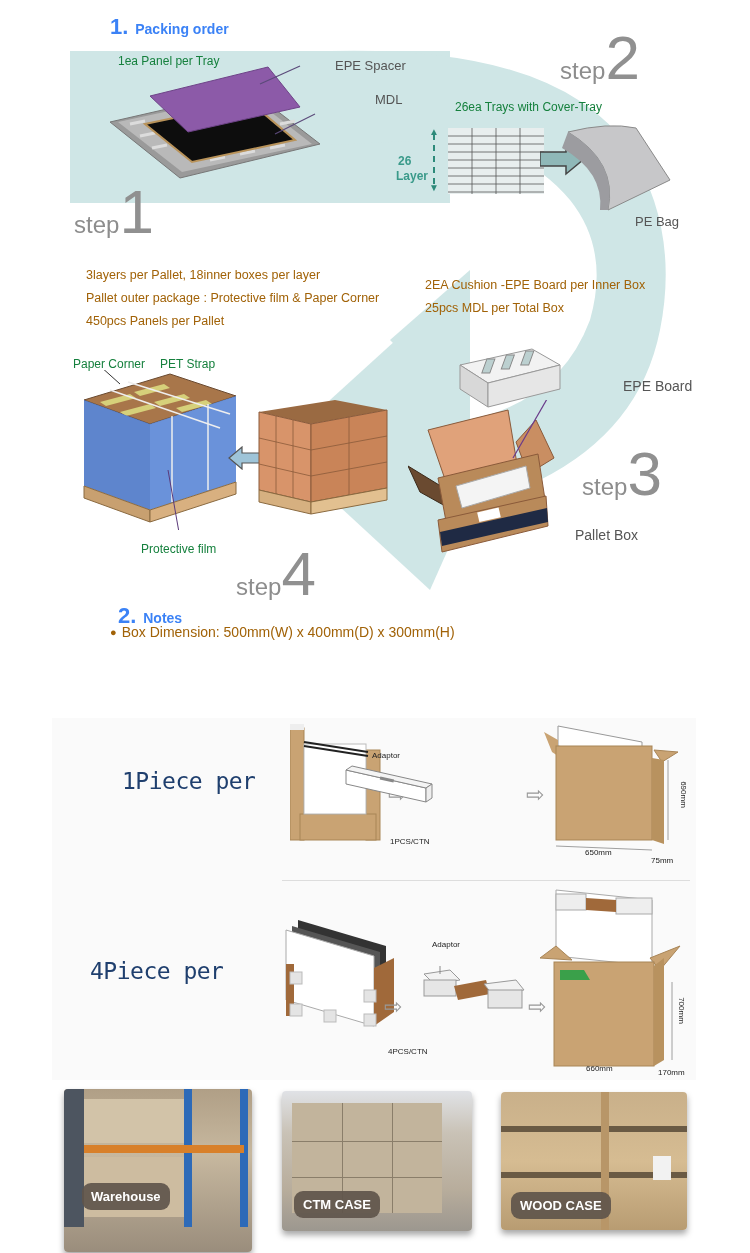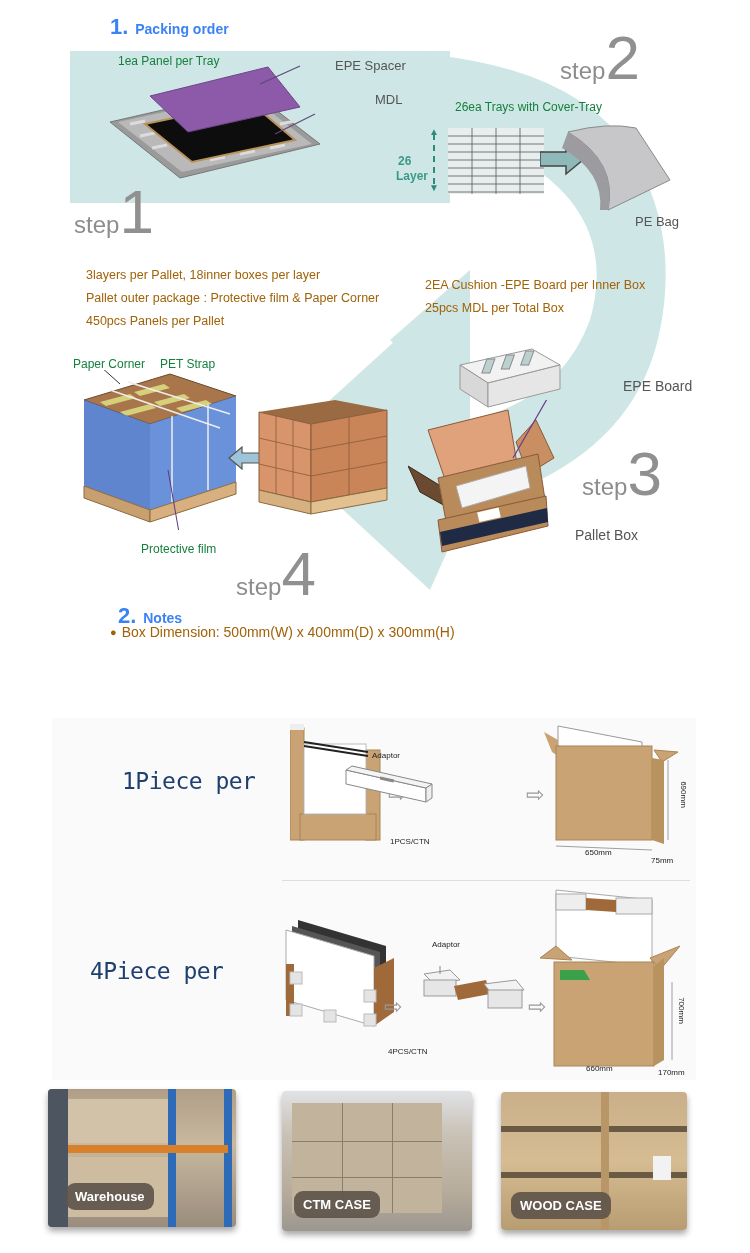--- a/index.html
+++ b/index.html
@@ -267,21 +267,21 @@
   <polygon points="110,72 140,60 120,84" fill="#c9a373" stroke="#a88557"></polygon>
   <rect x="14" y="76" width="100" height="104" fill="#c9a373" stroke="#a88557"></rect>
   <polygon points="114,80 124,72 124,174 114,180" fill="#b8925f"></polygon>
   <polygon points="20,84 44,84 50,94 20,94" fill="#3aa04a"></polygon>
   <line x1="132" y1="96" x2="132" y2="174" stroke="#888" stroke-width="0.8"></line>
 </svg>
 <div class="abs tiny" style="left:668px;top:1006px;transform:rotate(90deg);">700mm</div>
 <div class="abs tiny" style="left:586px;top:1064px;">660mm</div>
 <div class="abs tiny" style="left:658px;top:1068px;">170mm</div>
 
-<div class="photo" style="left:48px;top:1089px;width:188px;height:138px;background:linear-gradient(180deg,#b09f86 0%,#c7b89f 40%,#9a8d7c 100%);">
+<div class="photo" style="left:64px;top:1089px;width:188px;height:163px;background:linear-gradient(180deg,#b09f86 0%,#c7b89f 40%,#9a8d7c 100%);">
   <div style="position:absolute;left:0;top:0;width:20px;height:138px;background:#4d5560;"></div>
   <div style="position:absolute;left:120px;top:0;width:8px;height:138px;background:#2d6ab8;"></div>
   <div style="position:absolute;left:176px;top:0;width:8px;height:138px;background:#2d6ab8;"></div>
   <div style="position:absolute;left:20px;top:56px;width:160px;height:8px;background:#d8802a;"></div>
   <div style="position:absolute;left:20px;top:10px;width:100px;height:44px;background:#d2c3a8;"></div>
   <div style="position:absolute;left:20px;top:68px;width:100px;height:60px;background:#cdbca0;"></div>
   <div class="badge" style="left:18px;top:94px;">Warehouse</div>
 </div>
 <div class="photo" style="left:282px;top:1091px;width:190px;height:140px;background:linear-gradient(180deg,#e0e2e6 0%,#c9c2b6 30%,#b8ad9c 70%,#9c978f 100%);">
   <div style="position:absolute;left:10px;top:12px;width:150px;height:110px;background:#c2b49c;"></div>

